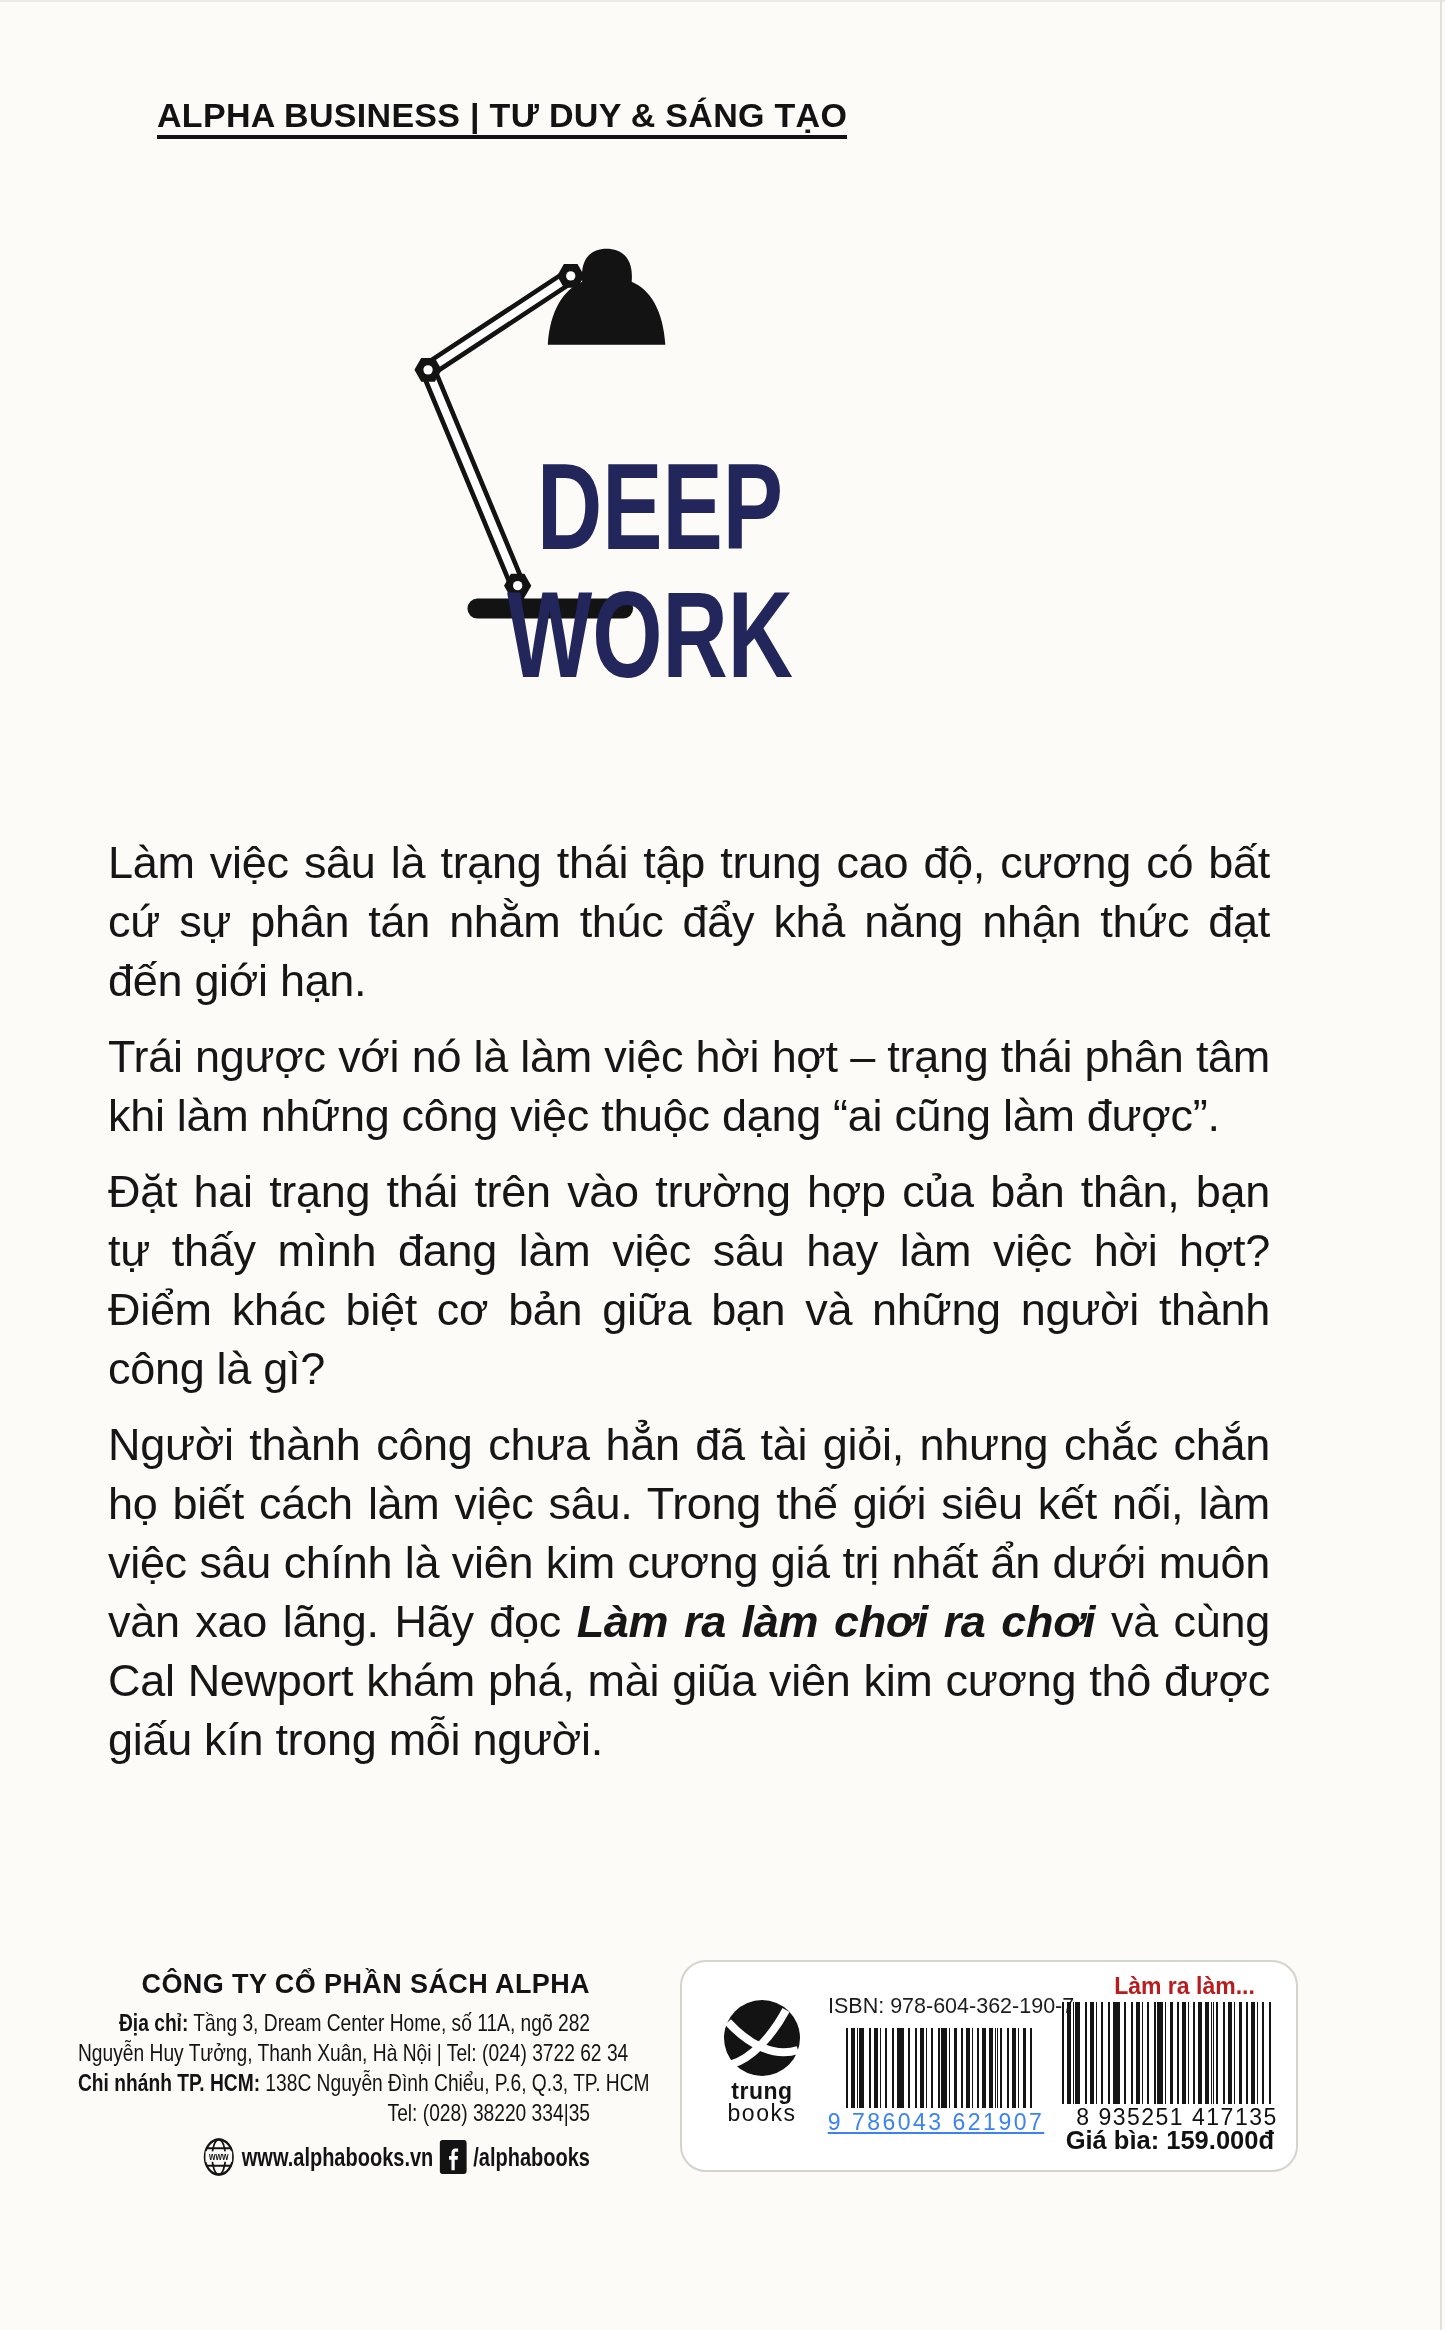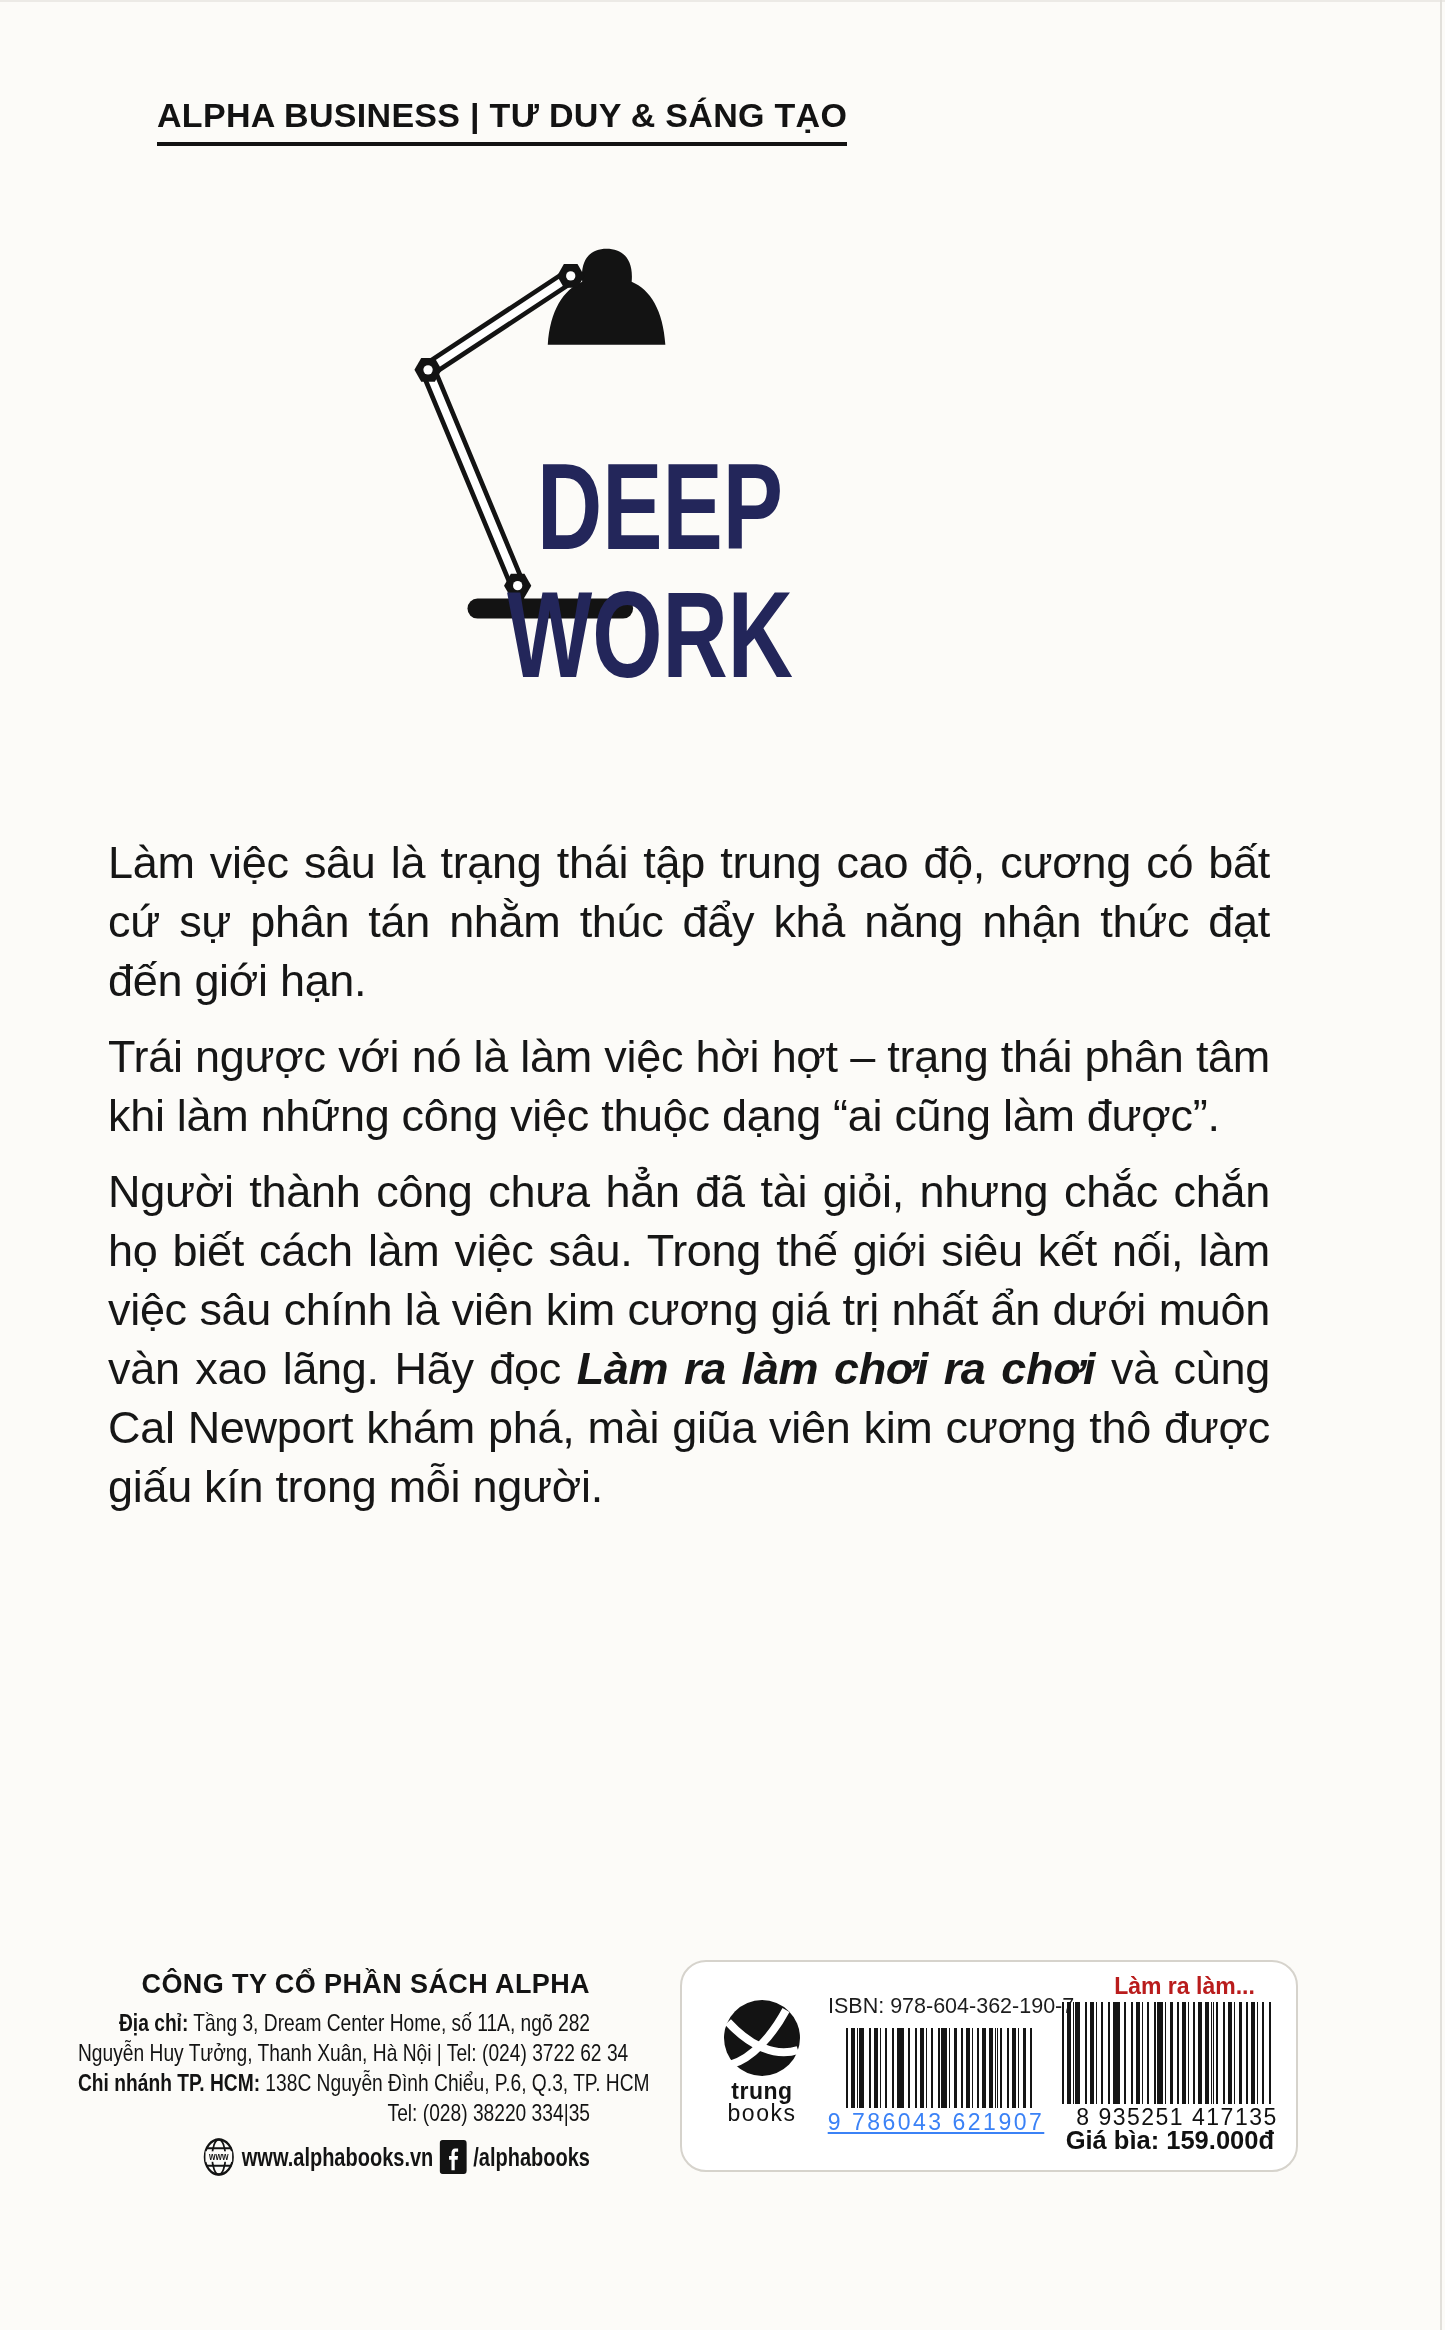--- a/index.html
+++ b/index.html
@@ -12,21 +12,21 @@
     color:#141414;
     overflow:hidden;
   }
   .edge-right{position:absolute;right:3px;top:0;width:2px;height:100%;background:#e2e0db;}
   .edge-top{position:absolute;left:0;top:0;width:100%;height:2px;background:#eceae6;}
 
   
   .series-header{
     position:absolute;left:157px;top:96px;
     font-size:34px;font-weight:800;letter-spacing:.3px;color:#131313;
-    padding-bottom:7px;border-bottom:4px solid #131313;
+    border-bottom:4px solid #131313;
     white-space:nowrap;
   }
 
   
   .lamp{position:absolute;left:380px;top:225px;}
 
   
   .title-line{
     position:absolute;
     font-weight:800;
@@ -132,20 +132,21 @@
       <circle cx="572" cy="728" r="6.5"></circle>
     </g>
   </svg>
 
   <div class="title-line l1">DEEP</div>
   <div class="title-line l2">WORK</div>
 
   <div class="blurb">
     <p>Làm việc sâu là trạng thái tập trung cao độ, cương có bất cứ sự phân tán nhằm thúc đẩy khả năng nhận thức đạt đến giới hạn.</p>
     <p>Trái ngược với nó là làm việc hời hợt – trạng thái phân tâm khi làm những công việc thuộc dạng “ai cũng làm được”.</p>
+    <p>Đặt hai trạng thái trên vào trường hợp của bản thân, bạn tự thấy mình đang làm việc sâu hay làm việc hời hợt? Điểm khác biệt cơ bản giữa bạn và những người thành công là gì?</p>
     <p><span>Người thành công chưa hẳn đã tài giỏi, nhưng chắc chắn họ biết cách làm việc sâu. Trong thế giới siêu kết nối, làm việc sâu chính là viên kim cương giá trị nhất ẩn dưới muôn vàn xao lãng. Hãy đọc </span><span class="book-ref">Làm ra làm chơi ra chơi</span><span> và cùng Cal Newport khám phá, mài giũa viên kim cương thô được giấu kín trong mỗi người.</span></p>
   </div>
 
   <div class="publisher">
     <div class="company">CÔNG TY CỔ PHẦN SÁCH ALPHA</div>
     <div class="pub-lines">
       <div><b>Địa chỉ:</b><span> Tầng 3, Dream Center Home, số 11A, ngõ 282</span></div>
       <div>Nguyễn Huy Tưởng, Thanh Xuân, Hà Nội | Tel: (024) 3722 62 34</div>
       <div><b>Chi nhánh TP. HCM:</b><span> 138C Nguyễn Đình Chiểu, P.6, Q.3, TP. HCM</span></div>
       <div>Tel: (028) 38220 334|35</div>

